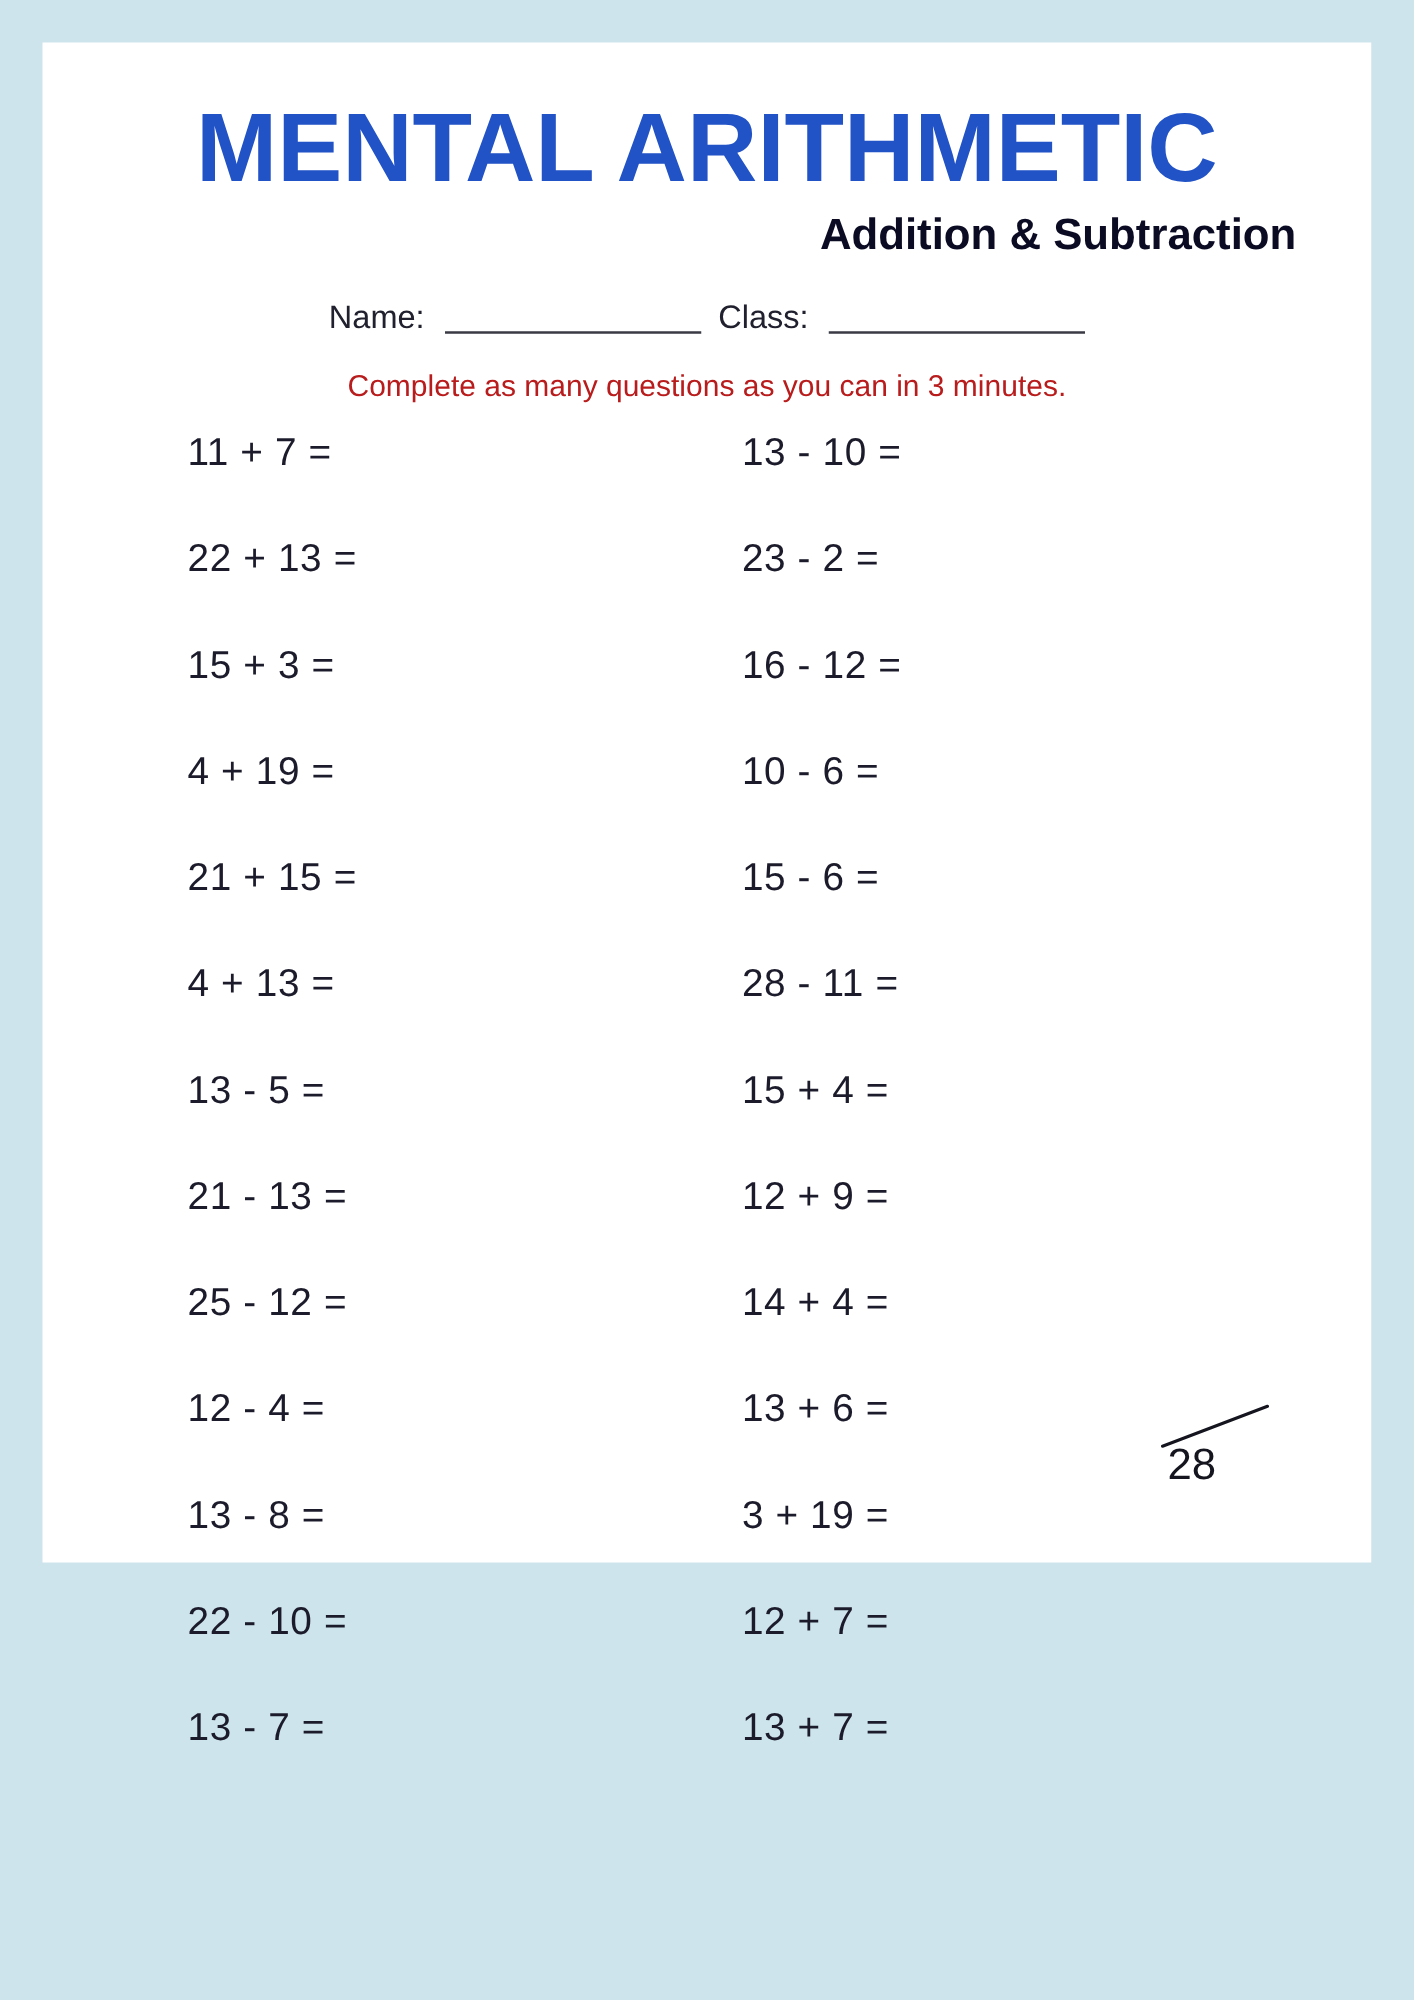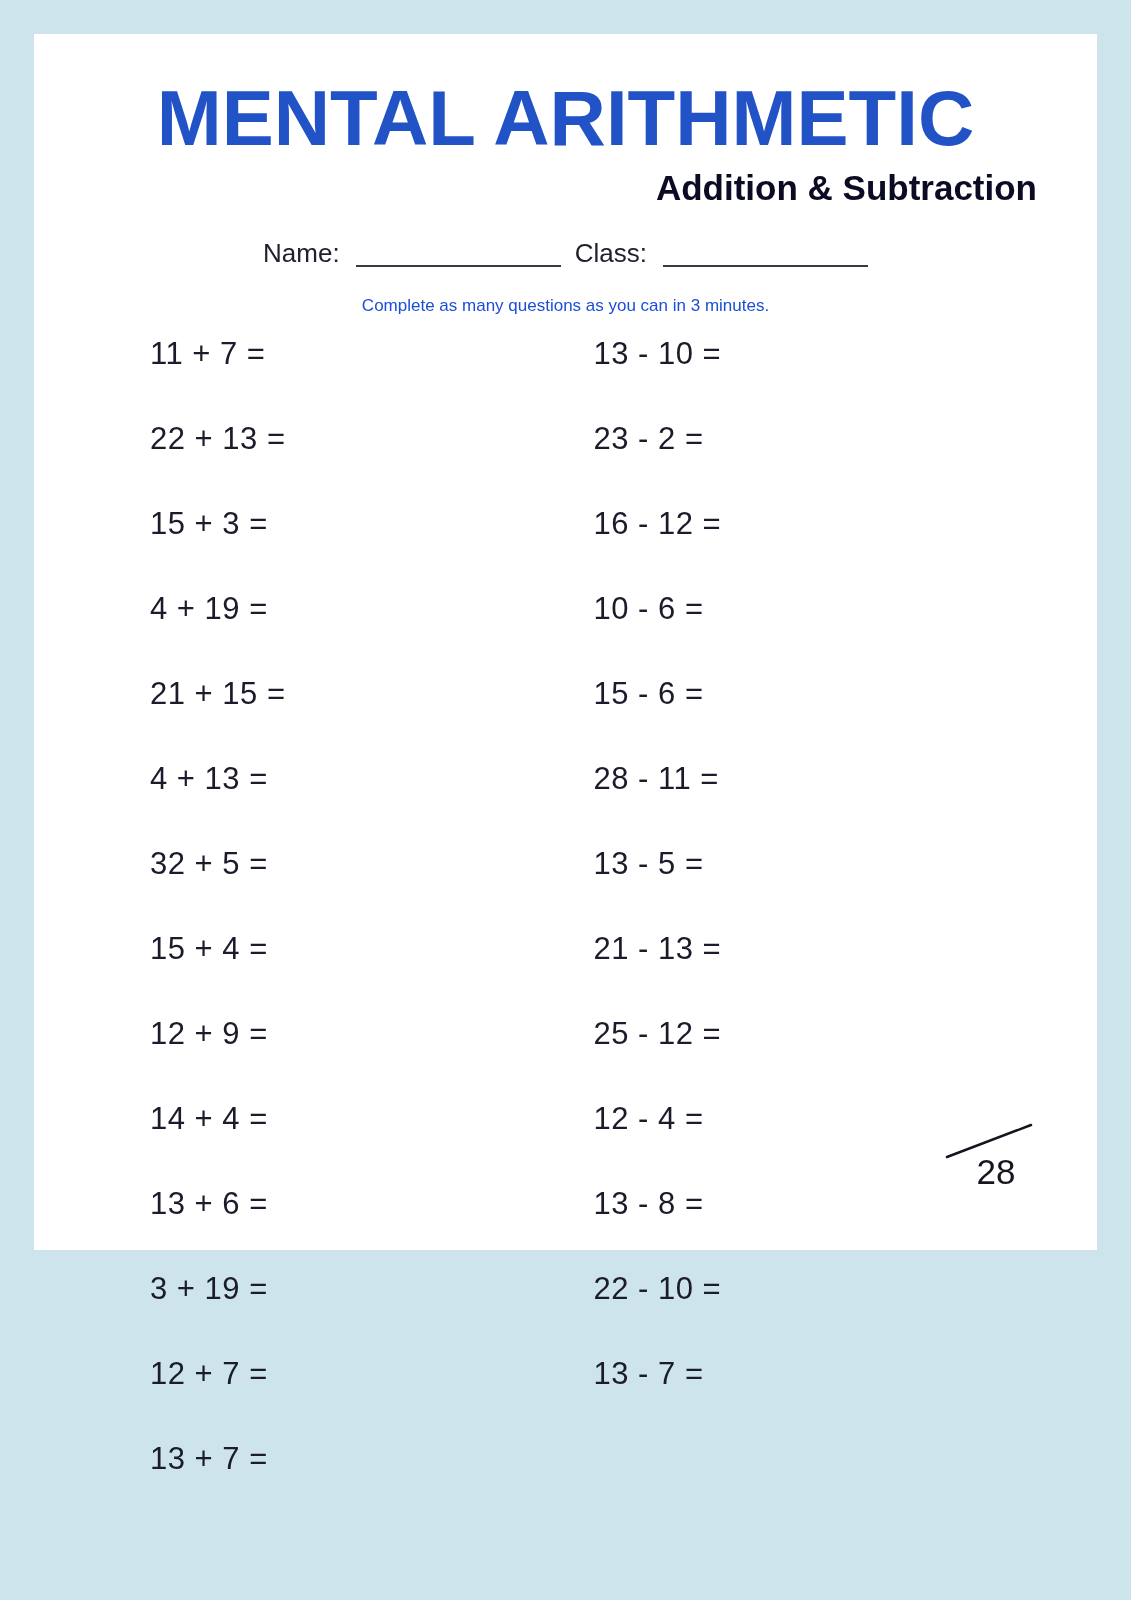--- a/index.html
+++ b/index.html
@@ -49,43 +49,43 @@
   .fill-line {
     display: inline-block;
     width: 205px;
     border-bottom: 2px solid #3a3a44;
     height: 1.1em;
     margin: 0 14px 2px 16px;
   }
   .fill-line.last { margin-right: 0; }
   .instruction {
     text-align: center;
-    font-size: 17px;
-    color: #1d4ed8;
+    font-size: 24px;
+    color: #b91c1c;
     margin-top: 27px;
   }
   .problems {
     display: grid;
     grid-template-columns: 1fr 1fr;
     row-gap: 51px;
     margin-top: 21px;
     padding-left: 56px;
   }
   .problem {
     font-size: 31px;
     line-height: 34px;
     color: #1b1b2b;
     letter-spacing: 0.5px;
   }
   .score-box {
     position: absolute;
-    right: 56px;
+    right: 73px;
     bottom: 58px;
     width: 104px;
-    text-align: center;
+    text-align: left;
   }
   .score-box svg { display: block; margin-left: 8px; }
   .score-total {
     font-size: 35px;
     color: #15151f;
     margin-top: -8px;
     padding-left: 14px;
   }
 </style>
 </head>
@@ -112,21 +112,20 @@
       <div class="problem">22 + 13 =</div>
       <div class="problem">23 - 2 =</div>
       <div class="problem">15 + 3 =</div>
       <div class="problem">16 - 12 =</div>
       <div class="problem">4 + 19 =</div>
       <div class="problem">10 - 6 =</div>
       <div class="problem">21 + 15 =</div>
       <div class="problem">15 - 6 =</div>
       <div class="problem">4 + 13 =</div>
       <div class="problem">28 - 11 =</div>
-      <div class="problem">32 + 5 =</div>
       <div class="problem">13 - 5 =</div>
       <div class="problem">15 + 4 =</div>
       <div class="problem">21 - 13 =</div>
       <div class="problem">12 + 9 =</div>
       <div class="problem">25 - 12 =</div>
       <div class="problem">14 + 4 =</div>
       <div class="problem">12 - 4 =</div>
       <div class="problem">13 + 6 =</div>
       <div class="problem">13 - 8 =</div>
       <div class="problem">3 + 19 =</div>

